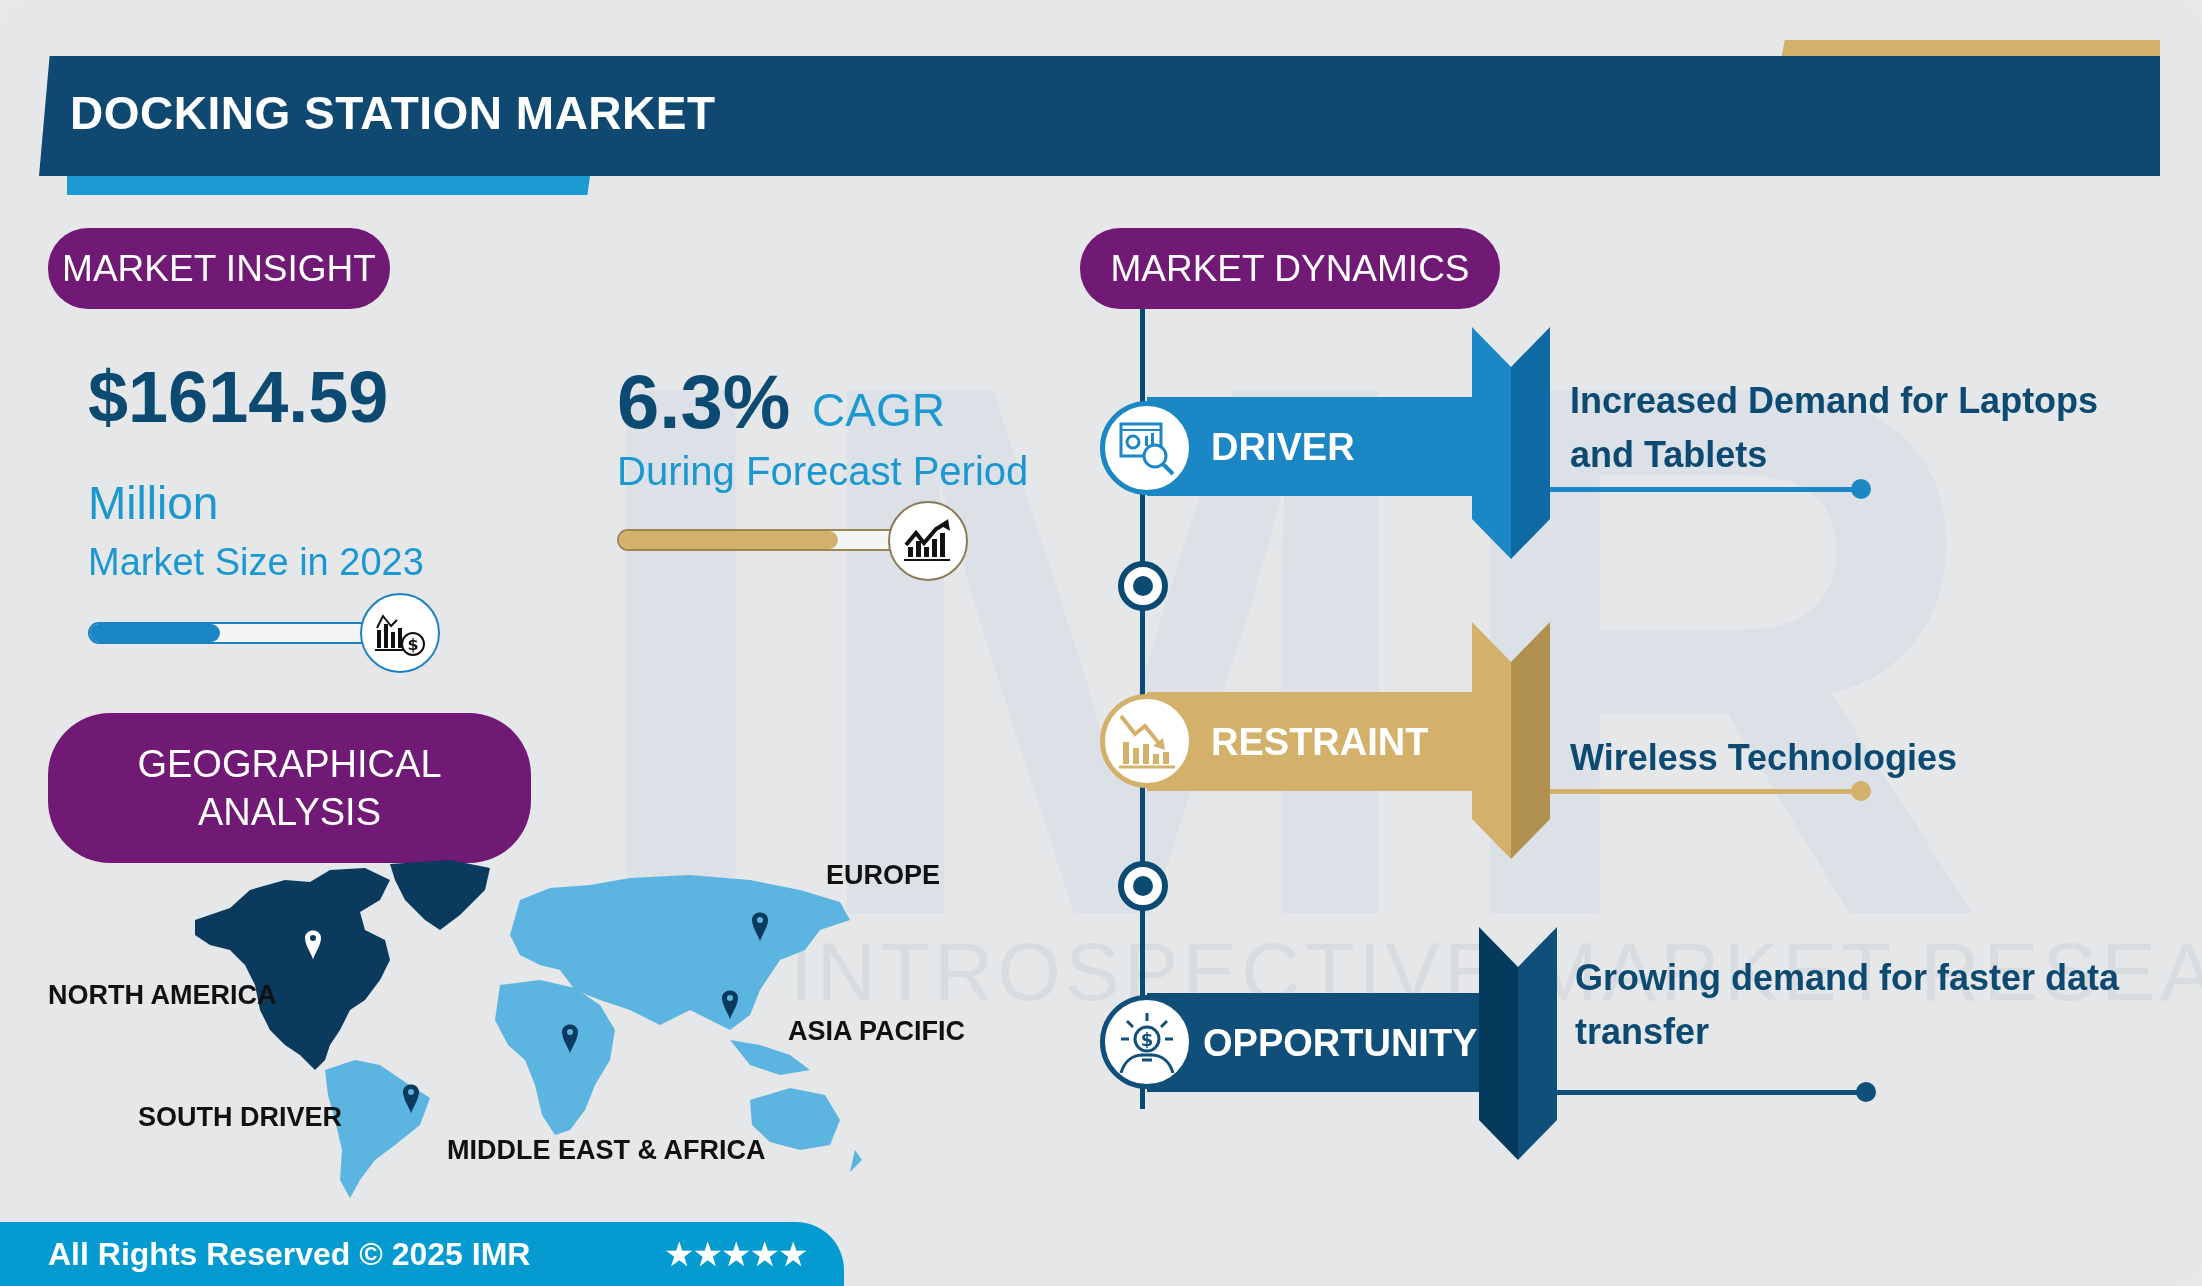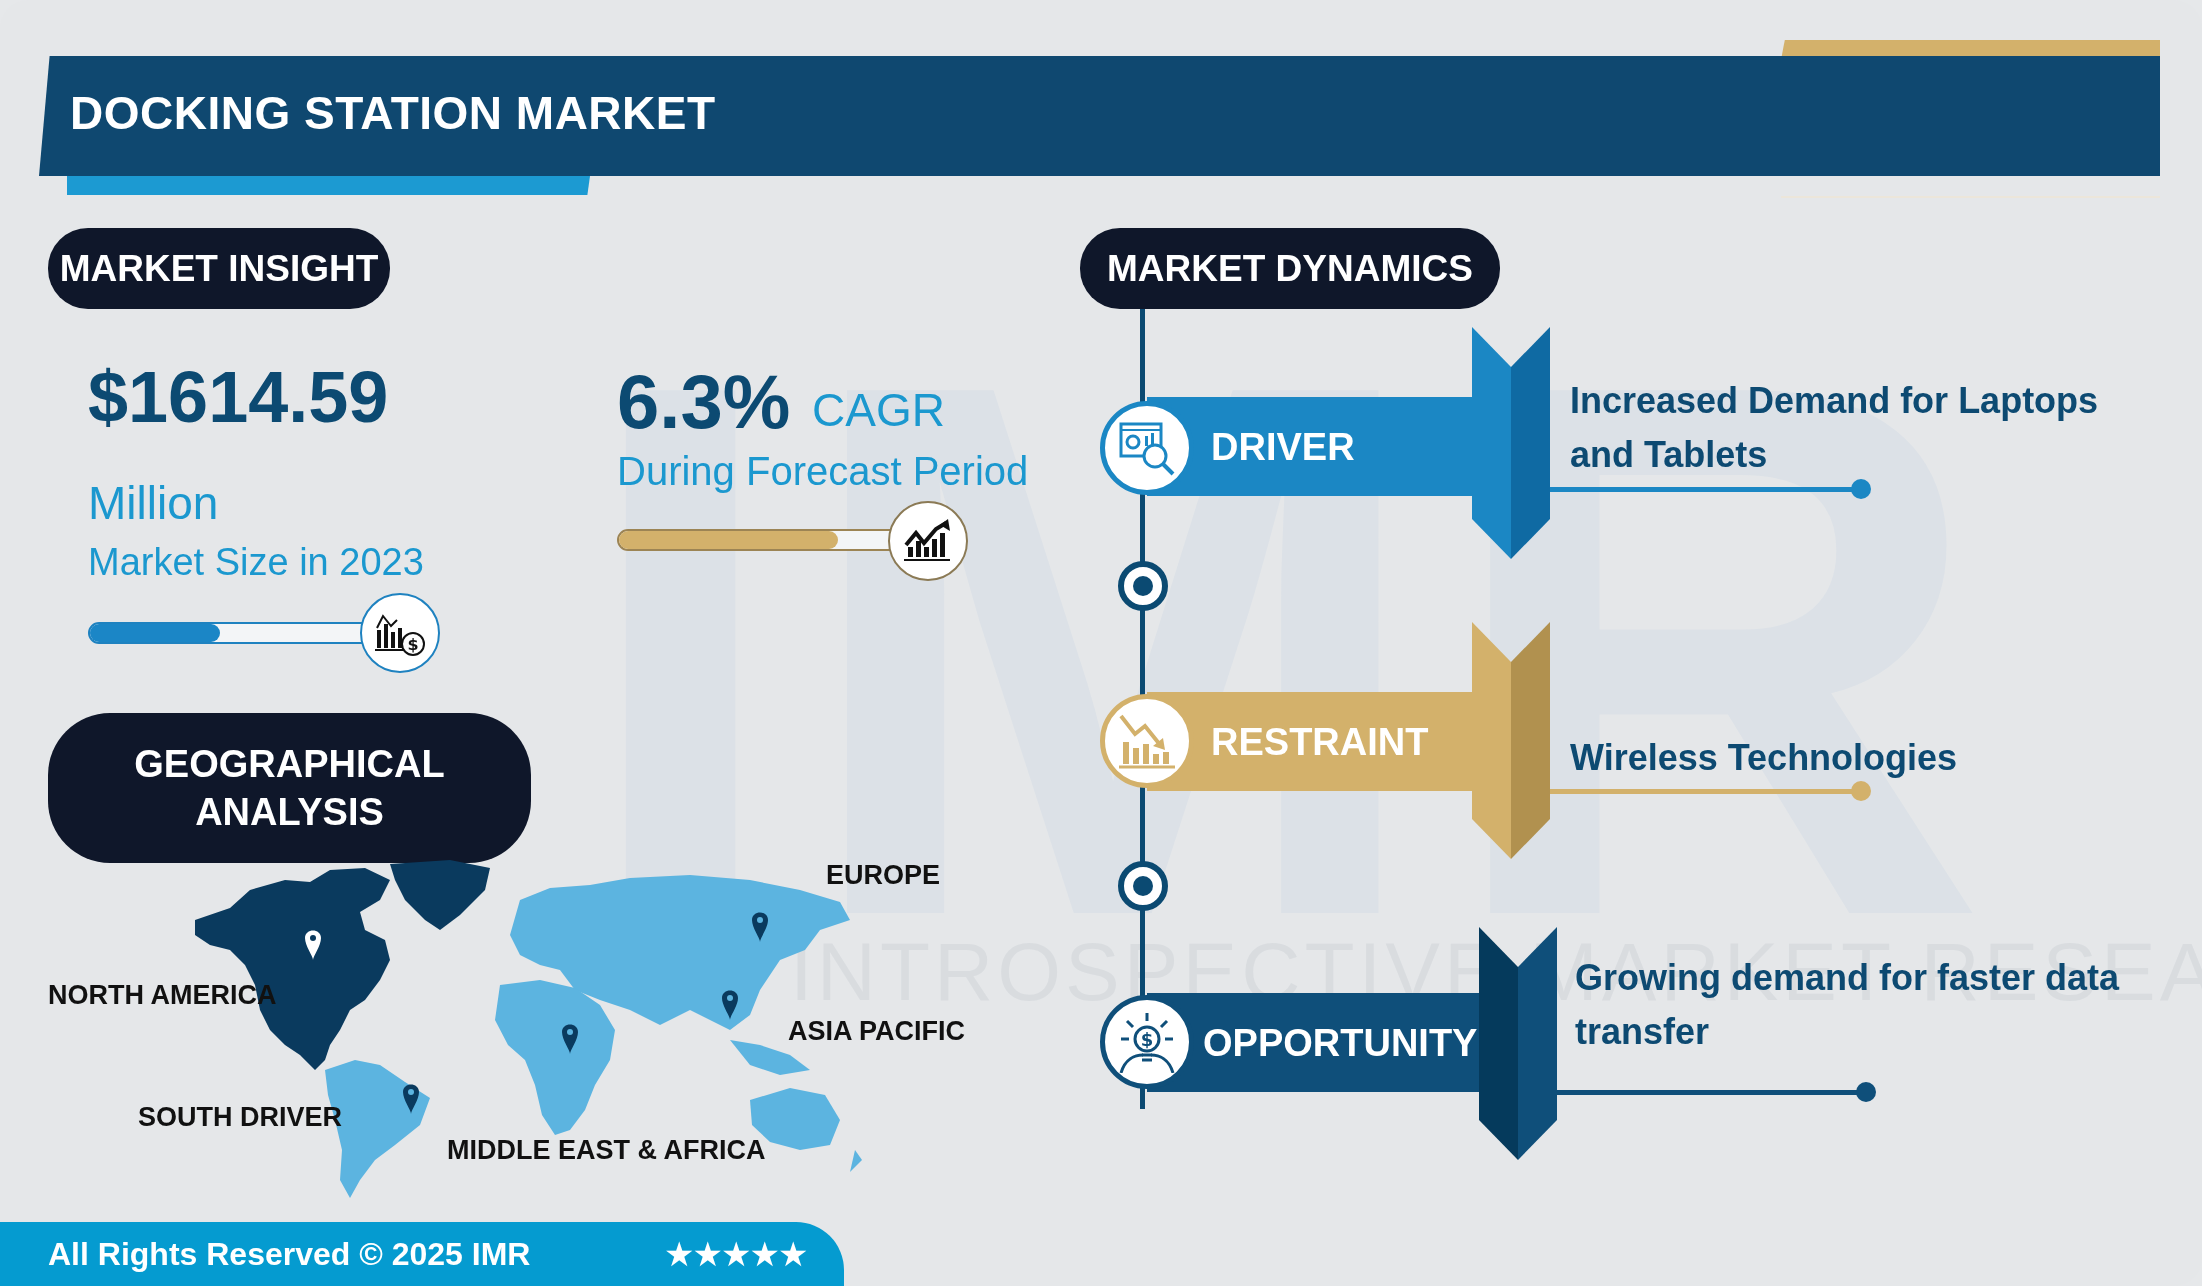--- a/index.html
+++ b/index.html
@@ -16,21 +16,21 @@
   .wm-text { position: absolute; left: 790px; top: 925px; font-size: 82px; color: #d2d6da; opacity: 0.6; letter-spacing: 4px; white-space: nowrap; }
 
   
   .hdr-gold { left: 1781px; top: 40px; width: 379px; height: 20px; background: #d3b16b; clip-path: polygon(1% 0, 100% 0, 100% 100%, 0 100%); }
   .hdr { left: 39px; top: 56px; width: 2121px; height: 120px; background: #0f4870; clip-path: polygon(0.5% 0, 100% 0, 100% 100%, 0 100%); }
   .hdr-stripe { left: 67px; top: 176px; width: 523px; height: 19px; background: #1c9ad2; clip-path: polygon(0 0, 100% 0, 99.5% 100%, 0 100%); }
   .hdr-title { left: 70px; top: 86px; font-size: 46px; font-weight: 700; color: #ffffff; letter-spacing: 0.5px; }
   .hdr-line { left: 1781px; top: 196px; width: 379px; height: 2px; background: #ece6da; }
 
   
-  .pill { position: absolute; background: #0f172a; color: #fff; font-weight: 700; display: flex; align-items: center; justify-content: center; text-align: center; }
+  .pill { position: absolute; background: #701a75; color: #fff; font-weight: 400; display: flex; align-items: center; justify-content: center; text-align: center; }
   .pill-insight { left: 48px; top: 228px; width: 342px; height: 81px; border-radius: 40px; font-size: 37px; }
   .pill-dynamics { left: 1080px; top: 228px; width: 420px; height: 81px; border-radius: 40px; font-size: 37px; }
   .pill-geo { left: 48px; top: 713px; width: 483px; height: 150px; border-radius: 62px; font-size: 38px; line-height: 48px; flex-direction: column; text-align: center; }
 
   
   .big-value { left: 88px; top: 356px; font-size: 72px; font-weight: 700; color: #0c4a72; }
   .unit { left: 88px; top: 476px; font-size: 46px; color: #1b98cf; }
   .subtitle { left: 88px; top: 541px; font-size: 38px; color: #1b98cf; }
   .cagr-val { left: 617px; top: 358px; font-size: 76px; font-weight: 700; color: #0c4a72; }
   .cagr-lbl { left: 812px; top: 383px; font-size: 46px; color: #1b98cf; }

